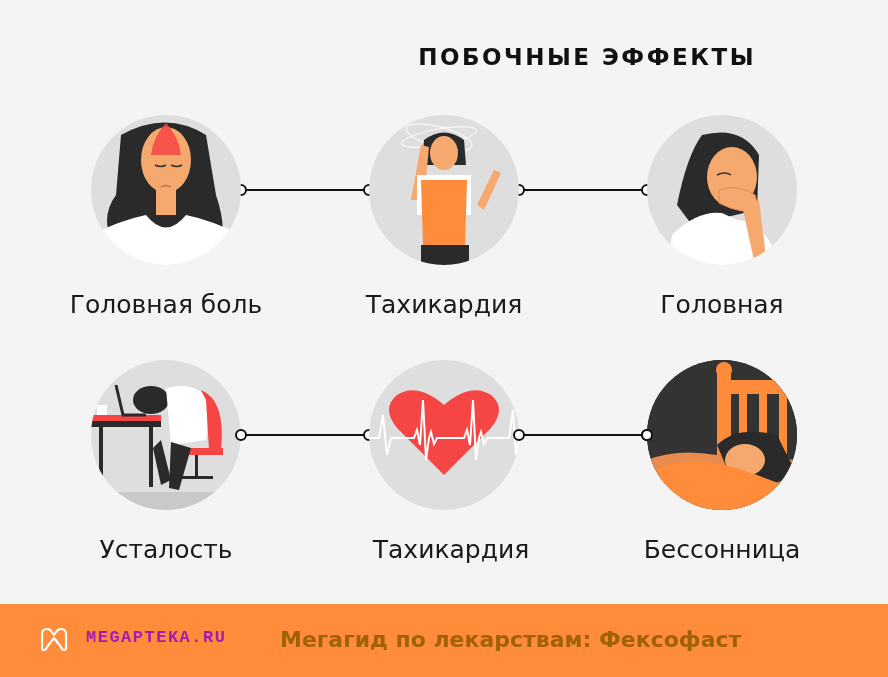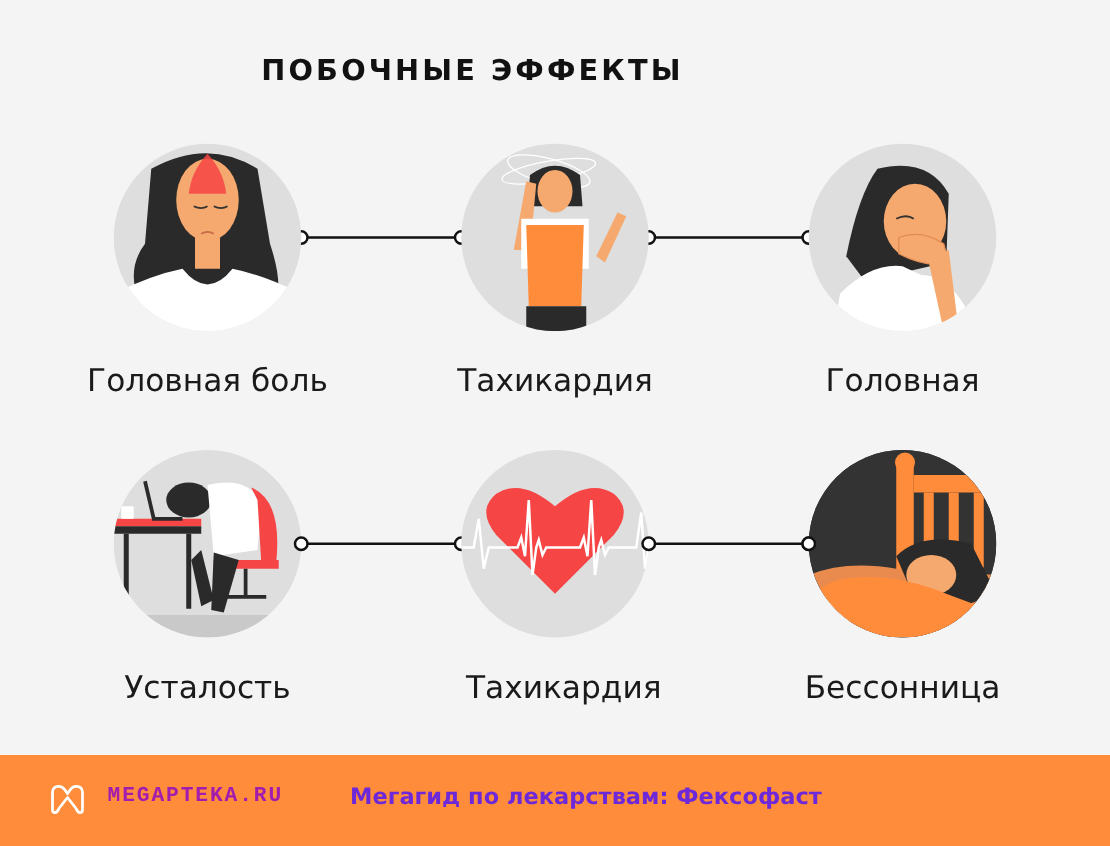--- a/index.html
+++ b/index.html
@@ -1,26 +1,26 @@
 <!DOCTYPE html>
 <html><head>
 <meta charset="utf-8">
 <style>
   html,body{margin:0;padding:0;}
   body{width:888px;height:677px;background:#f4f4f4;position:relative;overflow:hidden;font-family:"Liberation Sans","DejaVu Sans",sans-serif;color:#111;}
-  .title{position:absolute;left:0;width:756px;top:44px;text-align:center;font-family:"DejaVu Sans",sans-serif;font-weight:bold;font-size:23px;letter-spacing:2.5px;color:#111;}
+  .title{position:absolute;left:0;width:756px;top:44px;text-align:right;font-family:"DejaVu Sans",sans-serif;font-weight:bold;font-size:23px;letter-spacing:2.5px;color:#111;}
   .node{position:absolute;width:150px;height:150px;border-radius:50%;background:#dedede;overflow:hidden;}
   .node svg{width:150px;height:150px;display:block;}
   .label{position:absolute;width:240px;text-align:center;font-size:25px;color:#1a1a1a;font-family:"DejaVu Sans",sans-serif;}
   .conn{position:absolute;height:2px;background:#111;}
   .dot{position:absolute;width:8px;height:8px;border:2px solid #111;border-radius:50%;background:#fff;}
   .footer{position:absolute;left:0;top:604px;width:888px;height:73px;background:#ff8c3b;}
   .logo-icon{position:absolute;left:39px;top:626px;width:30px;height:26px;}
   .brand{position:absolute;left:86px;top:628px;color:#a21caf;font-family:Liberation Mono, monospace;font-weight:bold;font-size:17px;letter-spacing:1.5px;}
-  .tagline{position:absolute;left:280px;top:627px;color:#6d28d9;font-family:"DejaVu Sans",sans-serif;font-weight:bold;font-size:18px;}
+  .tagline{position:absolute;left:280px;top:627px;color:#a16207;font-family:"DejaVu Sans",sans-serif;font-weight:bold;font-size:22px;}
 </style>
 </head>
 <body>
 
 <div class="title">ПОБОЧНЫЕ ЭФФЕКТЫ</div>
 
 <div class="conn" style="left:241px;top:189px;width:128px;"></div>
 <div class="dot" style="left:235px;top:184px;"></div>
 <div class="dot" style="left:363px;top:184px;"></div>
 <div class="conn" style="left:519px;top:189px;width:128px;"></div>

